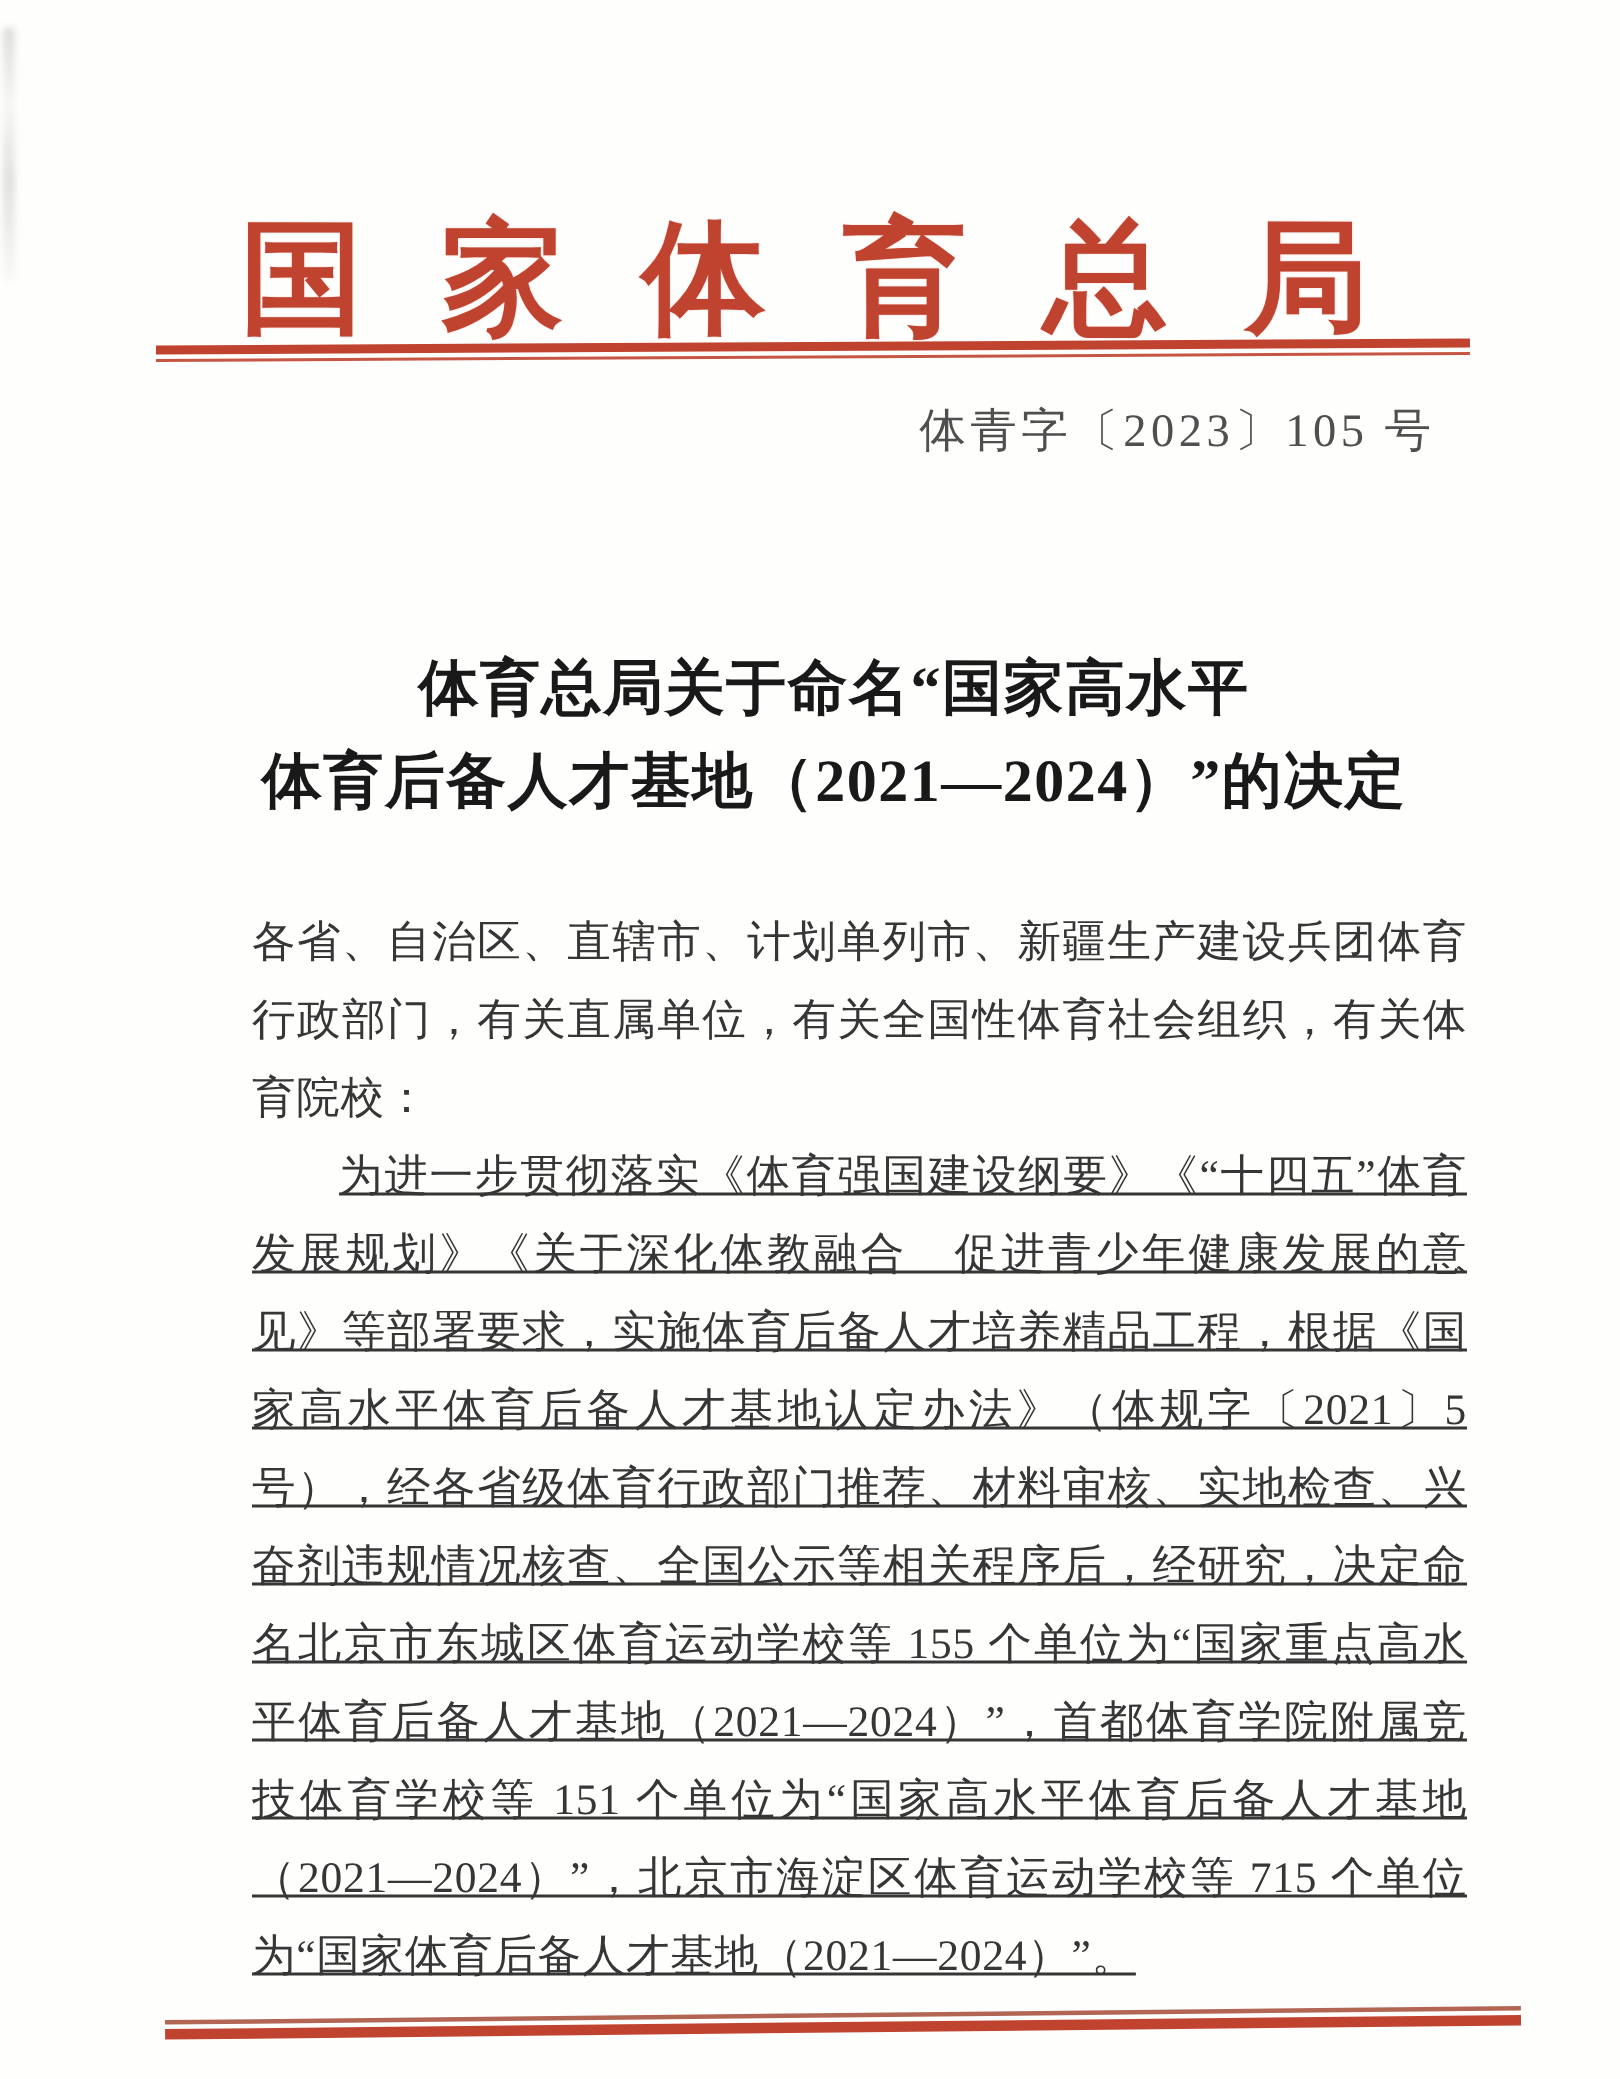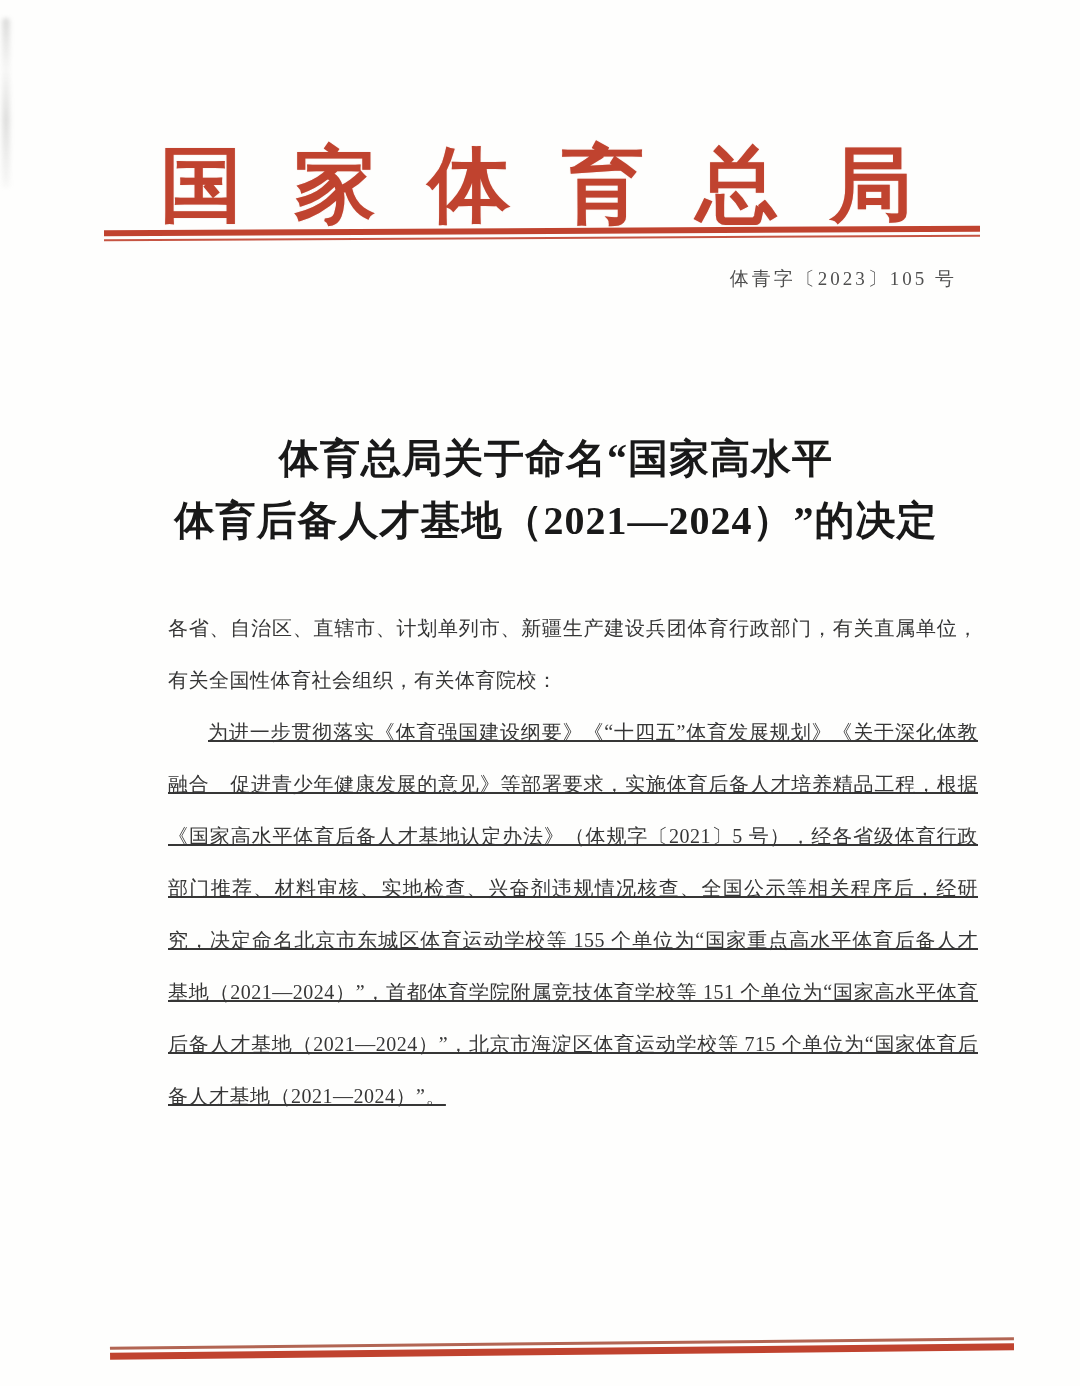--- a/index.html
+++ b/index.html
@@ -55,41 +55,41 @@
   .header-rule .rule-thick{
     height:6px;background:var(--red);
   }
   .header-rule .rule-thin{
     height:2px;margin-top:3px;background:var(--red);
     opacity:.9;
   }
   .doc-number{
     position:absolute;
     top:266px;right:123px;
-    font-size:19px;
+    font-size:31px;
     color:var(--muted-ink);
     letter-spacing:3px;
     white-space:nowrap;
   }
   .doc-title{
     position:absolute;
     top:428px;left:0;right:0;
     transform:translateX(16px);
     text-align:center;
     font-size:40px;
     font-weight:bold;
     color:var(--title-ink);
     line-height:62px;
     letter-spacing:1px;
   }
   .doc-body{
     position:absolute;
     top:602px;left:168px;
     width:810px;
-    font-size:20px;
+    font-size:29px;
     line-height:52px;
     color:var(--ink);
     text-align:justify;
     text-justify:inter-character;
     letter-spacing:0.5px;
   }
   .doc-body p{margin:0;padding:0;}
   .doc-body .para-main{text-indent:2em;text-decoration:underline;}
   .bottom-rule{
     position:absolute;

